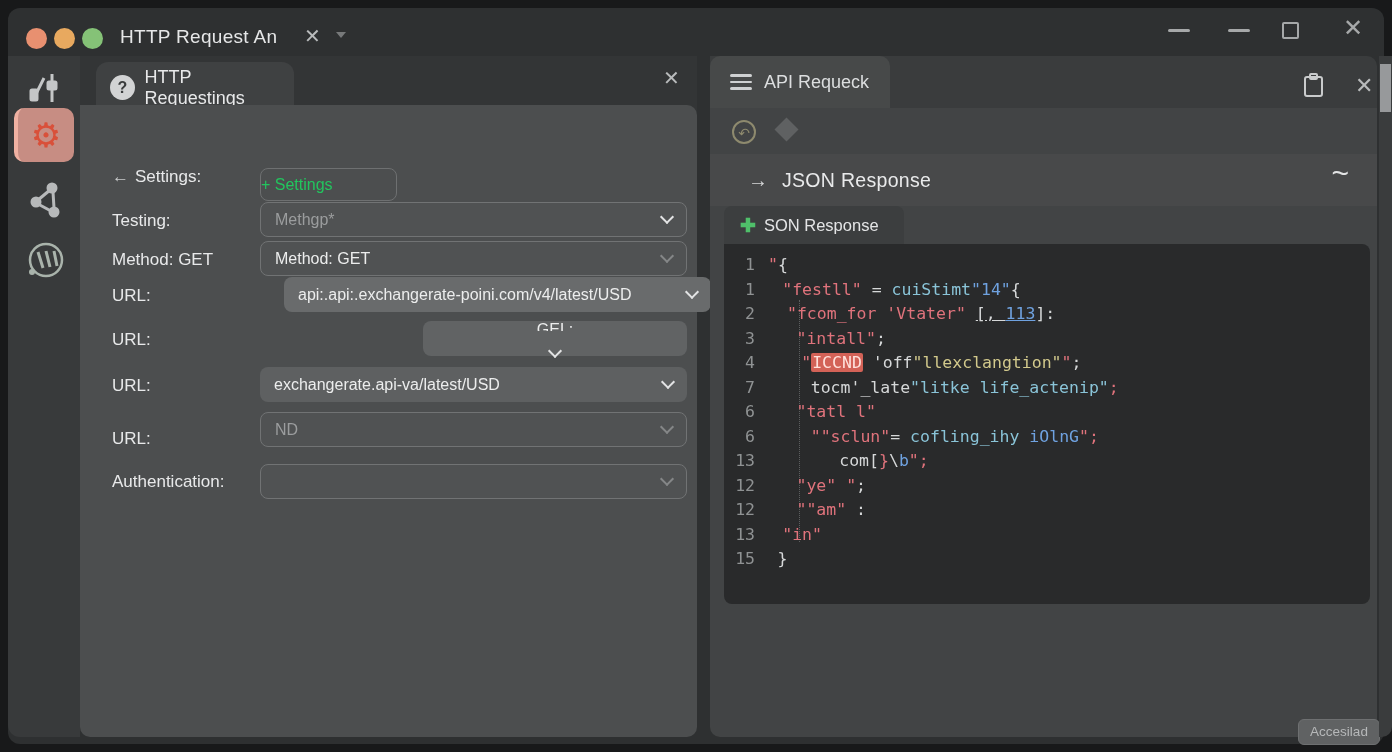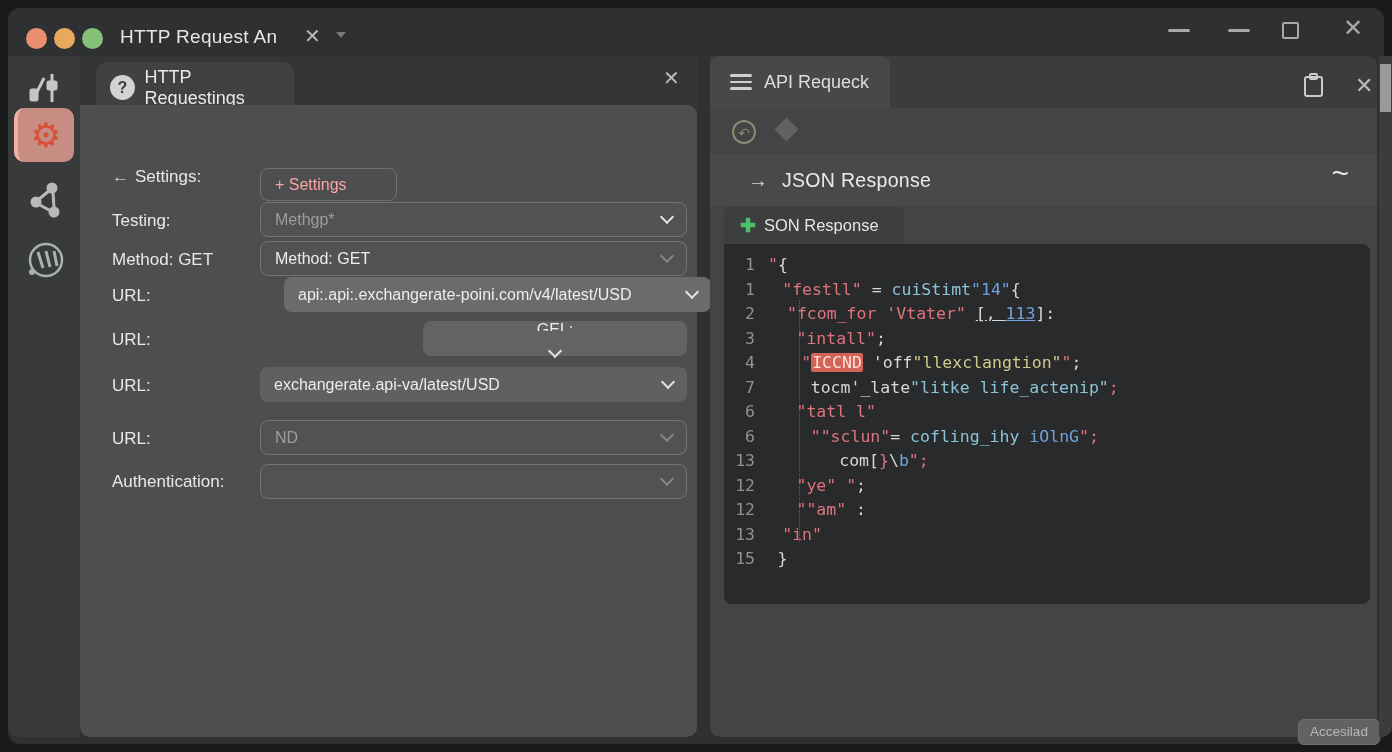--- a/index.html
+++ b/index.html
@@ -47,21 +47,21 @@
   .dd.filled-1 { background:#696b6c;margin-left:24px; }
   .dd.filled-2 { background:#616364; }
   .dd.filled-3 { background:#5e6061; }
   .dd .val { flex:1; white-space:nowrap; overflow:hidden; }
   .dd .ph { color:#9b9d9e; }
   .chev { width:10px; height:10px; border-right:2.4px solid #e3e4e5; border-bottom:2.4px solid #e3e4e5;
           transform:rotate(45deg); margin-top:-5px; flex:none; }
   .chev.dim { border-color:#858788; }
   #settings-btn { position:absolute; left:180px; top:63px; width:137px; height:33px;
                   border:1px solid #6e7071; border-radius:8px; background:transparent;
-                  color:#fca5a5; font-size:16px; text-align:left; padding-left:14px;
+                  color:#22c55e; font-size:16px; text-align:left; padding-left:0;
                   font-family:"Liberation Sans",sans-serif; }
   .back-arrow { color:#c9cbcc; margin-right:6px; }
 
   
   #rp-strip { position:absolute; left:702px; top:48px; width:667px; height:52px;
               background:#3a3c3d; border-radius:0 10px 0 0; }
   #rp-tab { position:absolute; left:702px; top:48px; width:180px; height:52px; background:#474949;
             border-radius:10px 10px 0 0; display:flex; align-items:center; }
   #rp-body { position:absolute; left:702px; top:100px; width:667px; height:629px;
              background:#424445; border-radius:0 0 10px 10px; }
@@ -205,21 +205,21 @@
         <span class="chev"></span>
     </div>
 
     <div class="form-label" style="top:271px;">URL:</div>
     <div class="dd filled-3" style="top:262px;">
       <span class="val">exchangerate.api-va/latest/USD</span>
         <span class="chev"></span>
     </div>
 
     <div class="form-label" style="top:324px;">URL:</div>
-    <div class="dd outline" style="top:315px;justify-content:space-between;">
+    <div class="dd outline" style="top:307px;justify-content:space-between;">
       <span class="val ph">ND</span>
         <span class="chev dim"></span>
     </div>
 
     <div class="form-label" style="top:367px;">Authentication:</div>
     <div class="dd outline" style="top:359px;">
       <span class="val"></span>
         <span class="chev dim"></span>
     </div>
   </div>

